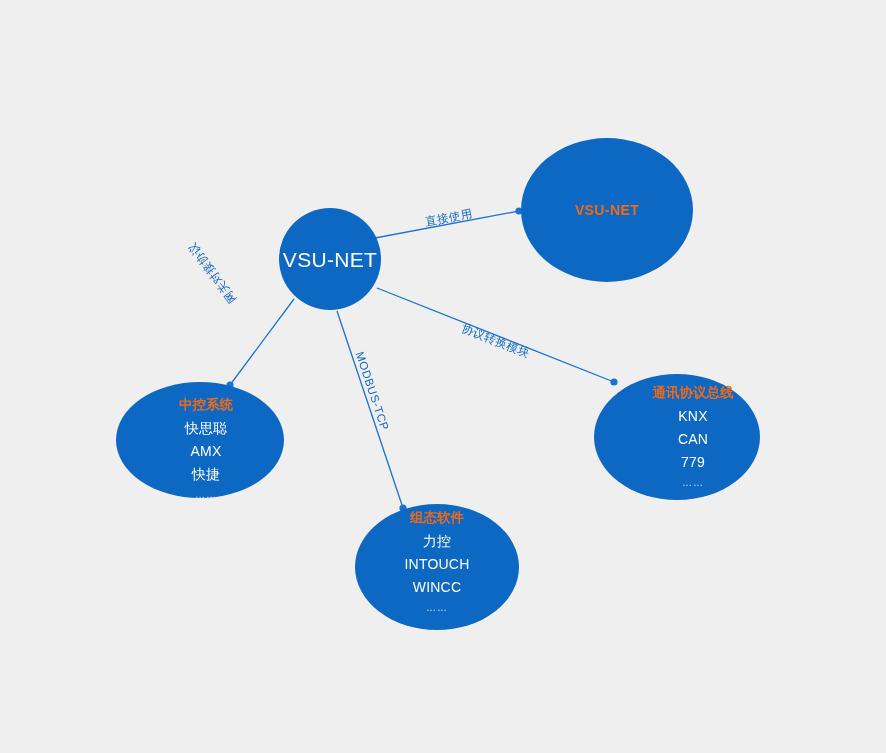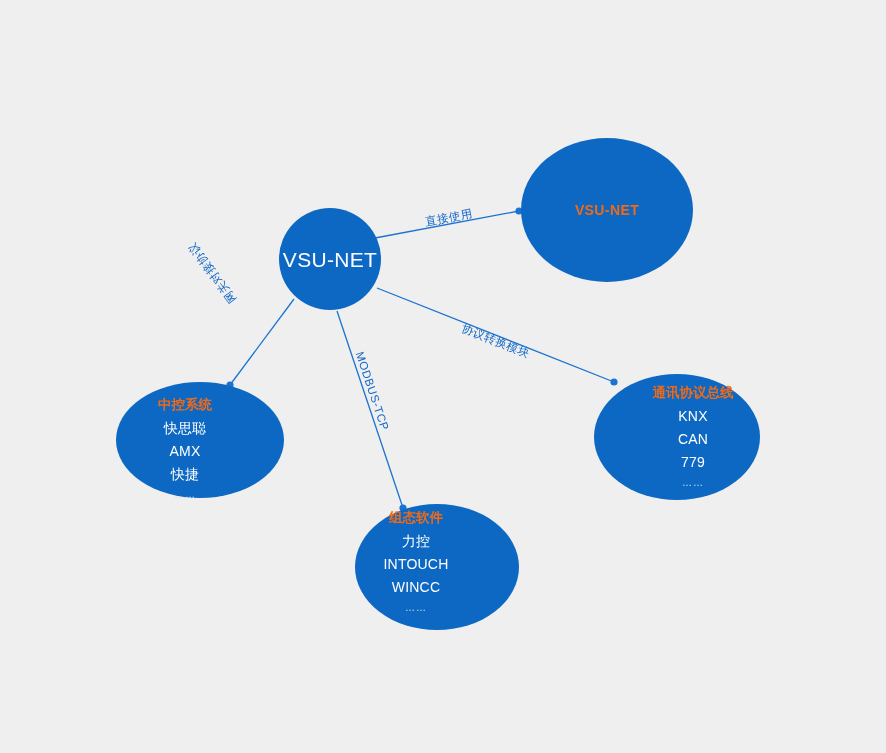--- a/index.html
+++ b/index.html
@@ -118,29 +118,29 @@
   <div class="node-label-layer">
 
     <div class="node-text" style="left:250px; top:249px; width:160px;">
       <div class="hub-title">VSU-NET</div>
     </div>
 
     <div class="node-text" style="left:527px; top:203px; width:160px;">
       <div class="big-orange">VSU-NET</div>
     </div>
 
-    <div class="node-text" style="left:105px; top:398px; width:160px;">
+    <div class="node-text" style="left:126px; top:398px; width:160px;">
       <div class="node-title">中控系统</div>
       <div class="node-item">快思聪</div>
       <div class="node-item">AMX</div>
       <div class="node-item">快捷</div>
       <div class="node-ellipsis">……</div>
     </div>
 
-    <div class="node-text" style="left:336px; top:511px; width:160px;">
+    <div class="node-text" style="left:357px; top:511px; width:160px;">
       <div class="node-title">组态软件</div>
       <div class="node-item">力控</div>
       <div class="node-item">INTOUCH</div>
       <div class="node-item">WINCC</div>
       <div class="node-ellipsis">……</div>
     </div>
 
     <div class="node-text" style="left:613px; top:386px; width:160px;">
       <div class="node-title">通讯协议总线</div>
       <div class="node-item">KNX</div>

